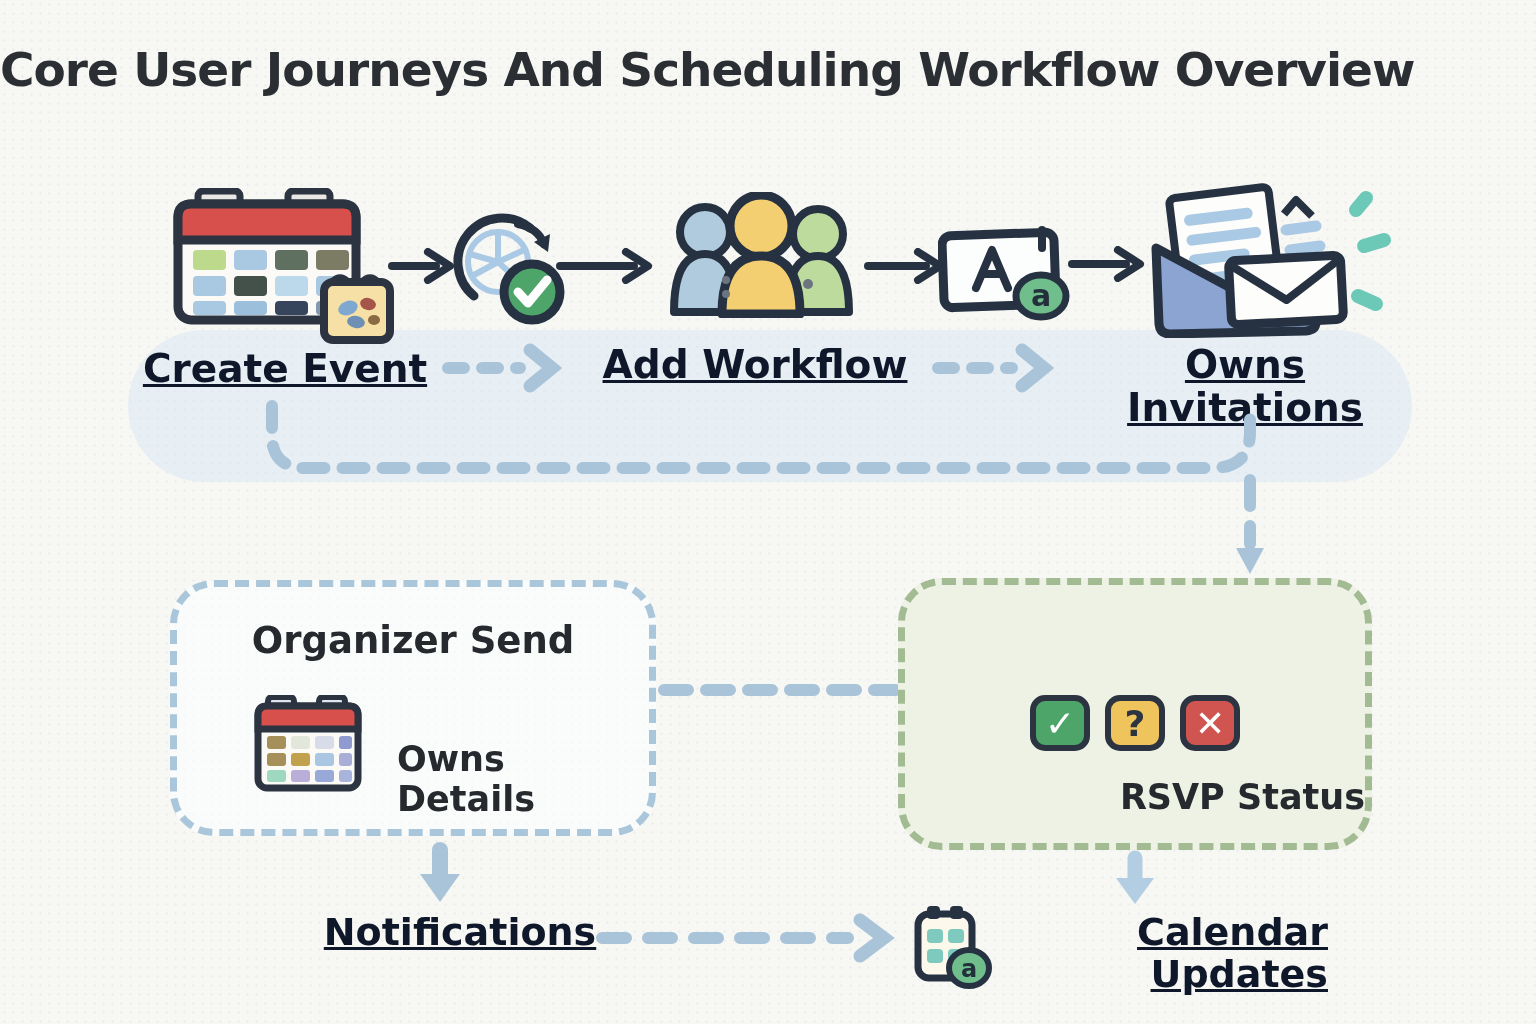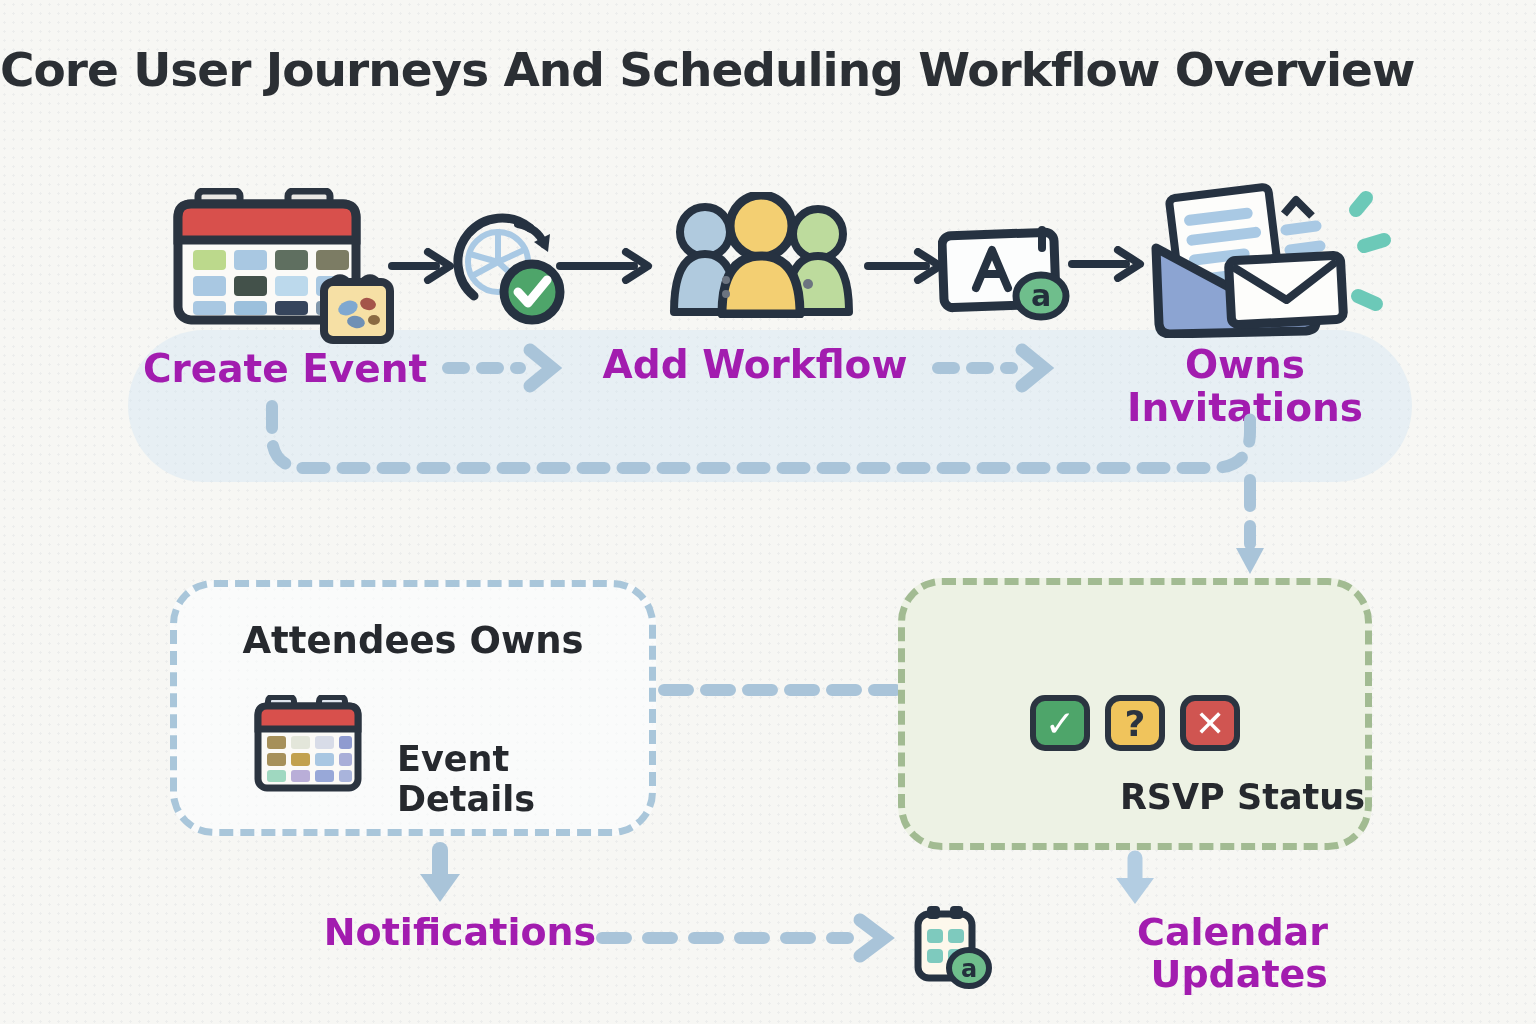--- a/index.html
+++ b/index.html
@@ -5,21 +5,21 @@
   html,body{margin:0;padding:0;}
   body{
     width:1536px;height:1024px;position:relative;overflow:hidden;
     background-color:#f7f7f4;
     background-image:radial-gradient(rgba(110,125,150,0.08) 1.2px, transparent 1.2px);
     background-size:9px 9px;
     font-family:"DejaVu Sans","Liberation Sans",sans-serif;
     color:#272b31;
   }
   .abs{position:absolute;}
-  .label{font-weight:bold;color:#a21caf;text-align:center;line-height:1.1;}
+  .label{font-weight:bold;color:#0f172a;text-align:center;line-height:1.1;text-decoration:underline;}
   #title{
     left:0;top:42px;width:1536px;text-align:left;
     font-size:47px;font-weight:bold;letter-spacing:-1px;color:#2b2f34;
   }
   #band{
     left:128px;top:330px;width:1284px;height:152px;border-radius:76px;
     background:rgba(210,228,242,0.42);
   }
   .step-label{font-size:39px;}
   #lbl-create{left:140px;top:348px;width:290px;}
@@ -168,42 +168,42 @@
     <path d="M218 68 L238 62"></path>
     <path d="M212 118 L230 126"></path>
   </g>
 </svg>
 
 <div id="lbl-create" class="abs label step-label">Create Event</div>
 <div id="lbl-add" class="abs label step-label">Add Workflow</div>
 <div id="lbl-send" class="abs label step-label">Owns Invitations</div>
 
 <div id="box-organizer" class="abs ownbox">
-  <div class="box-title">Attendees Owns</div>
+  <div class="box-title">Organizer Send</div>
   <svg style="position:absolute;left:76px;top:108px;" width="120" height="100" viewBox="0 0 120 100">
     <rect x="15" y="2" width="26" height="17" rx="4" fill="#dfe5ee" stroke="#2b3440" stroke-width="6"></rect>
     <rect x="66" y="2" width="26" height="17" rx="4" fill="#dfe5ee" stroke="#2b3440" stroke-width="6"></rect>
     <rect x="5" y="11" width="100" height="82" rx="9" fill="#fbfaf7" stroke="#2b3440" stroke-width="7"></rect>
     <path d="M5 20 Q5 11 14 11 L96 11 Q105 11 105 20 L105 34 L5 34 Z" fill="#d8504c" stroke="#2b3440" stroke-width="7"></path>
     <g>
       <rect x="14" y="41" width="19" height="13" rx="3" fill="#a6905a"></rect>
       <rect x="38" y="41" width="19" height="13" rx="3" fill="#e3e6da"></rect>
       <rect x="62" y="41" width="19" height="13" rx="3" fill="#d8dce8"></rect>
       <rect x="86" y="41" width="13" height="13" rx="3" fill="#8f9bd0"></rect>
       <rect x="14" y="58" width="19" height="13" rx="3" fill="#a6905a"></rect>
       <rect x="38" y="58" width="19" height="13" rx="3" fill="#c2a14e"></rect>
       <rect x="62" y="58" width="19" height="13" rx="3" fill="#a9c7e2"></rect>
       <rect x="86" y="58" width="13" height="13" rx="3" fill="#a9aed8"></rect>
       <rect x="14" y="75" width="19" height="12" rx="3" fill="#9fd8c0"></rect>
       <rect x="38" y="75" width="19" height="12" rx="3" fill="#b9aed8"></rect>
       <rect x="62" y="75" width="19" height="12" rx="3" fill="#98a8d8"></rect>
       <rect x="86" y="75" width="13" height="12" rx="3" fill="#a9b4dc"></rect>
     </g>
   </svg>
-  <div id="organizer-item">Event Details</div>
+  <div id="organizer-item">Owns Details</div>
 </div>
 
 <div id="box-attendee" class="abs ownbox">
   <div id="badge-row">
     <div class="badge badge-accepted">✓</div>
     <div class="badge badge-tentative">?</div>
     <div class="badge badge-declined">✕</div>
   </div>
   <div id="attendee-item">RSVP Status</div>
 </div>

